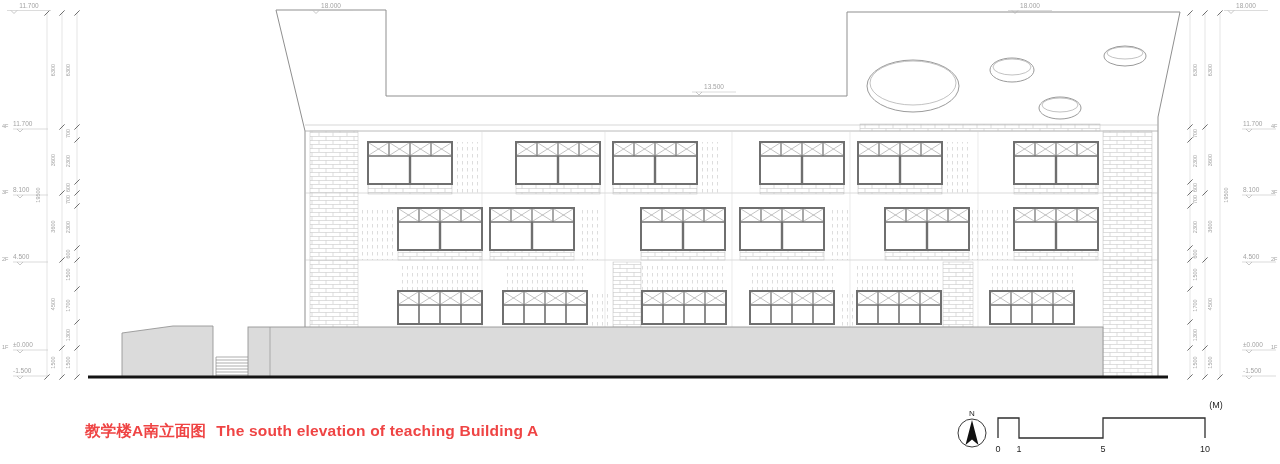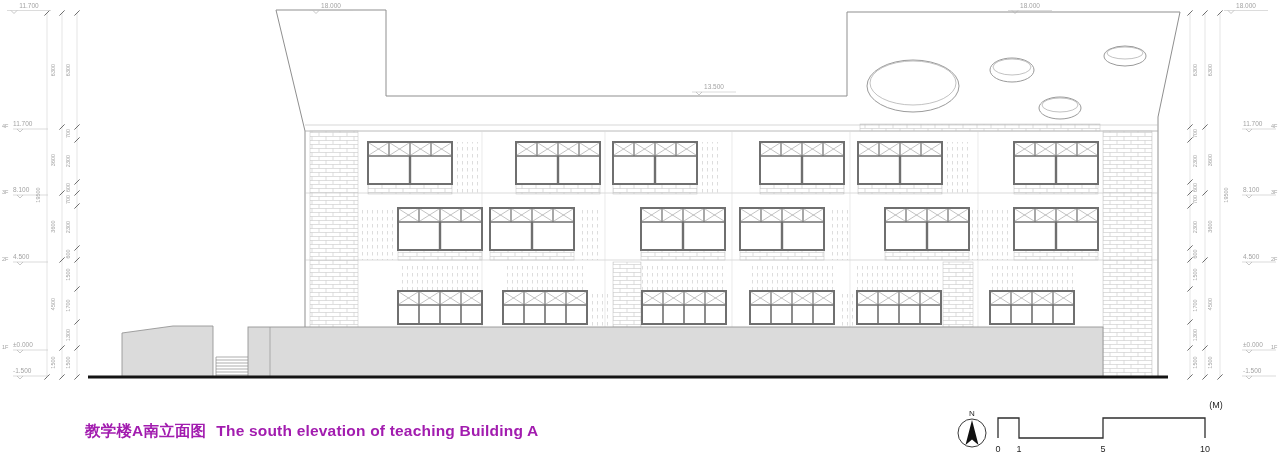--- a/index.html
+++ b/index.html
@@ -1,19 +1,19 @@
 <!DOCTYPE html>
 <html><head>
 <meta charset="utf-8">
 <style>
   html,body{margin:0;padding:0;background:#ffffff;}
   .canvas{position:relative;width:1280px;height:464px;background:#ffffff;overflow:hidden;
           font-family:"Liberation Sans", sans-serif;}
   svg{position:absolute;left:0;top:0;}
-  .title{position:absolute;left:85px;top:421px;font-size:15.5px;font-weight:700;color:#a21caf;
+  .title{position:absolute;left:85px;top:421px;font-size:15.5px;font-weight:700;color:#ef4444;
          letter-spacing:0.2px;white-space:nowrap;}
   .title .gap{display:inline-block;width:10px;}
 </style>
 </head>
 <body>
 
 <div class="canvas">
   <svg id="drawing" width="1280" height="464" viewBox="0 0 1280 464">
       <defs>
         <pattern id="brick" width="14" height="8" patternUnits="userSpaceOnUse">

